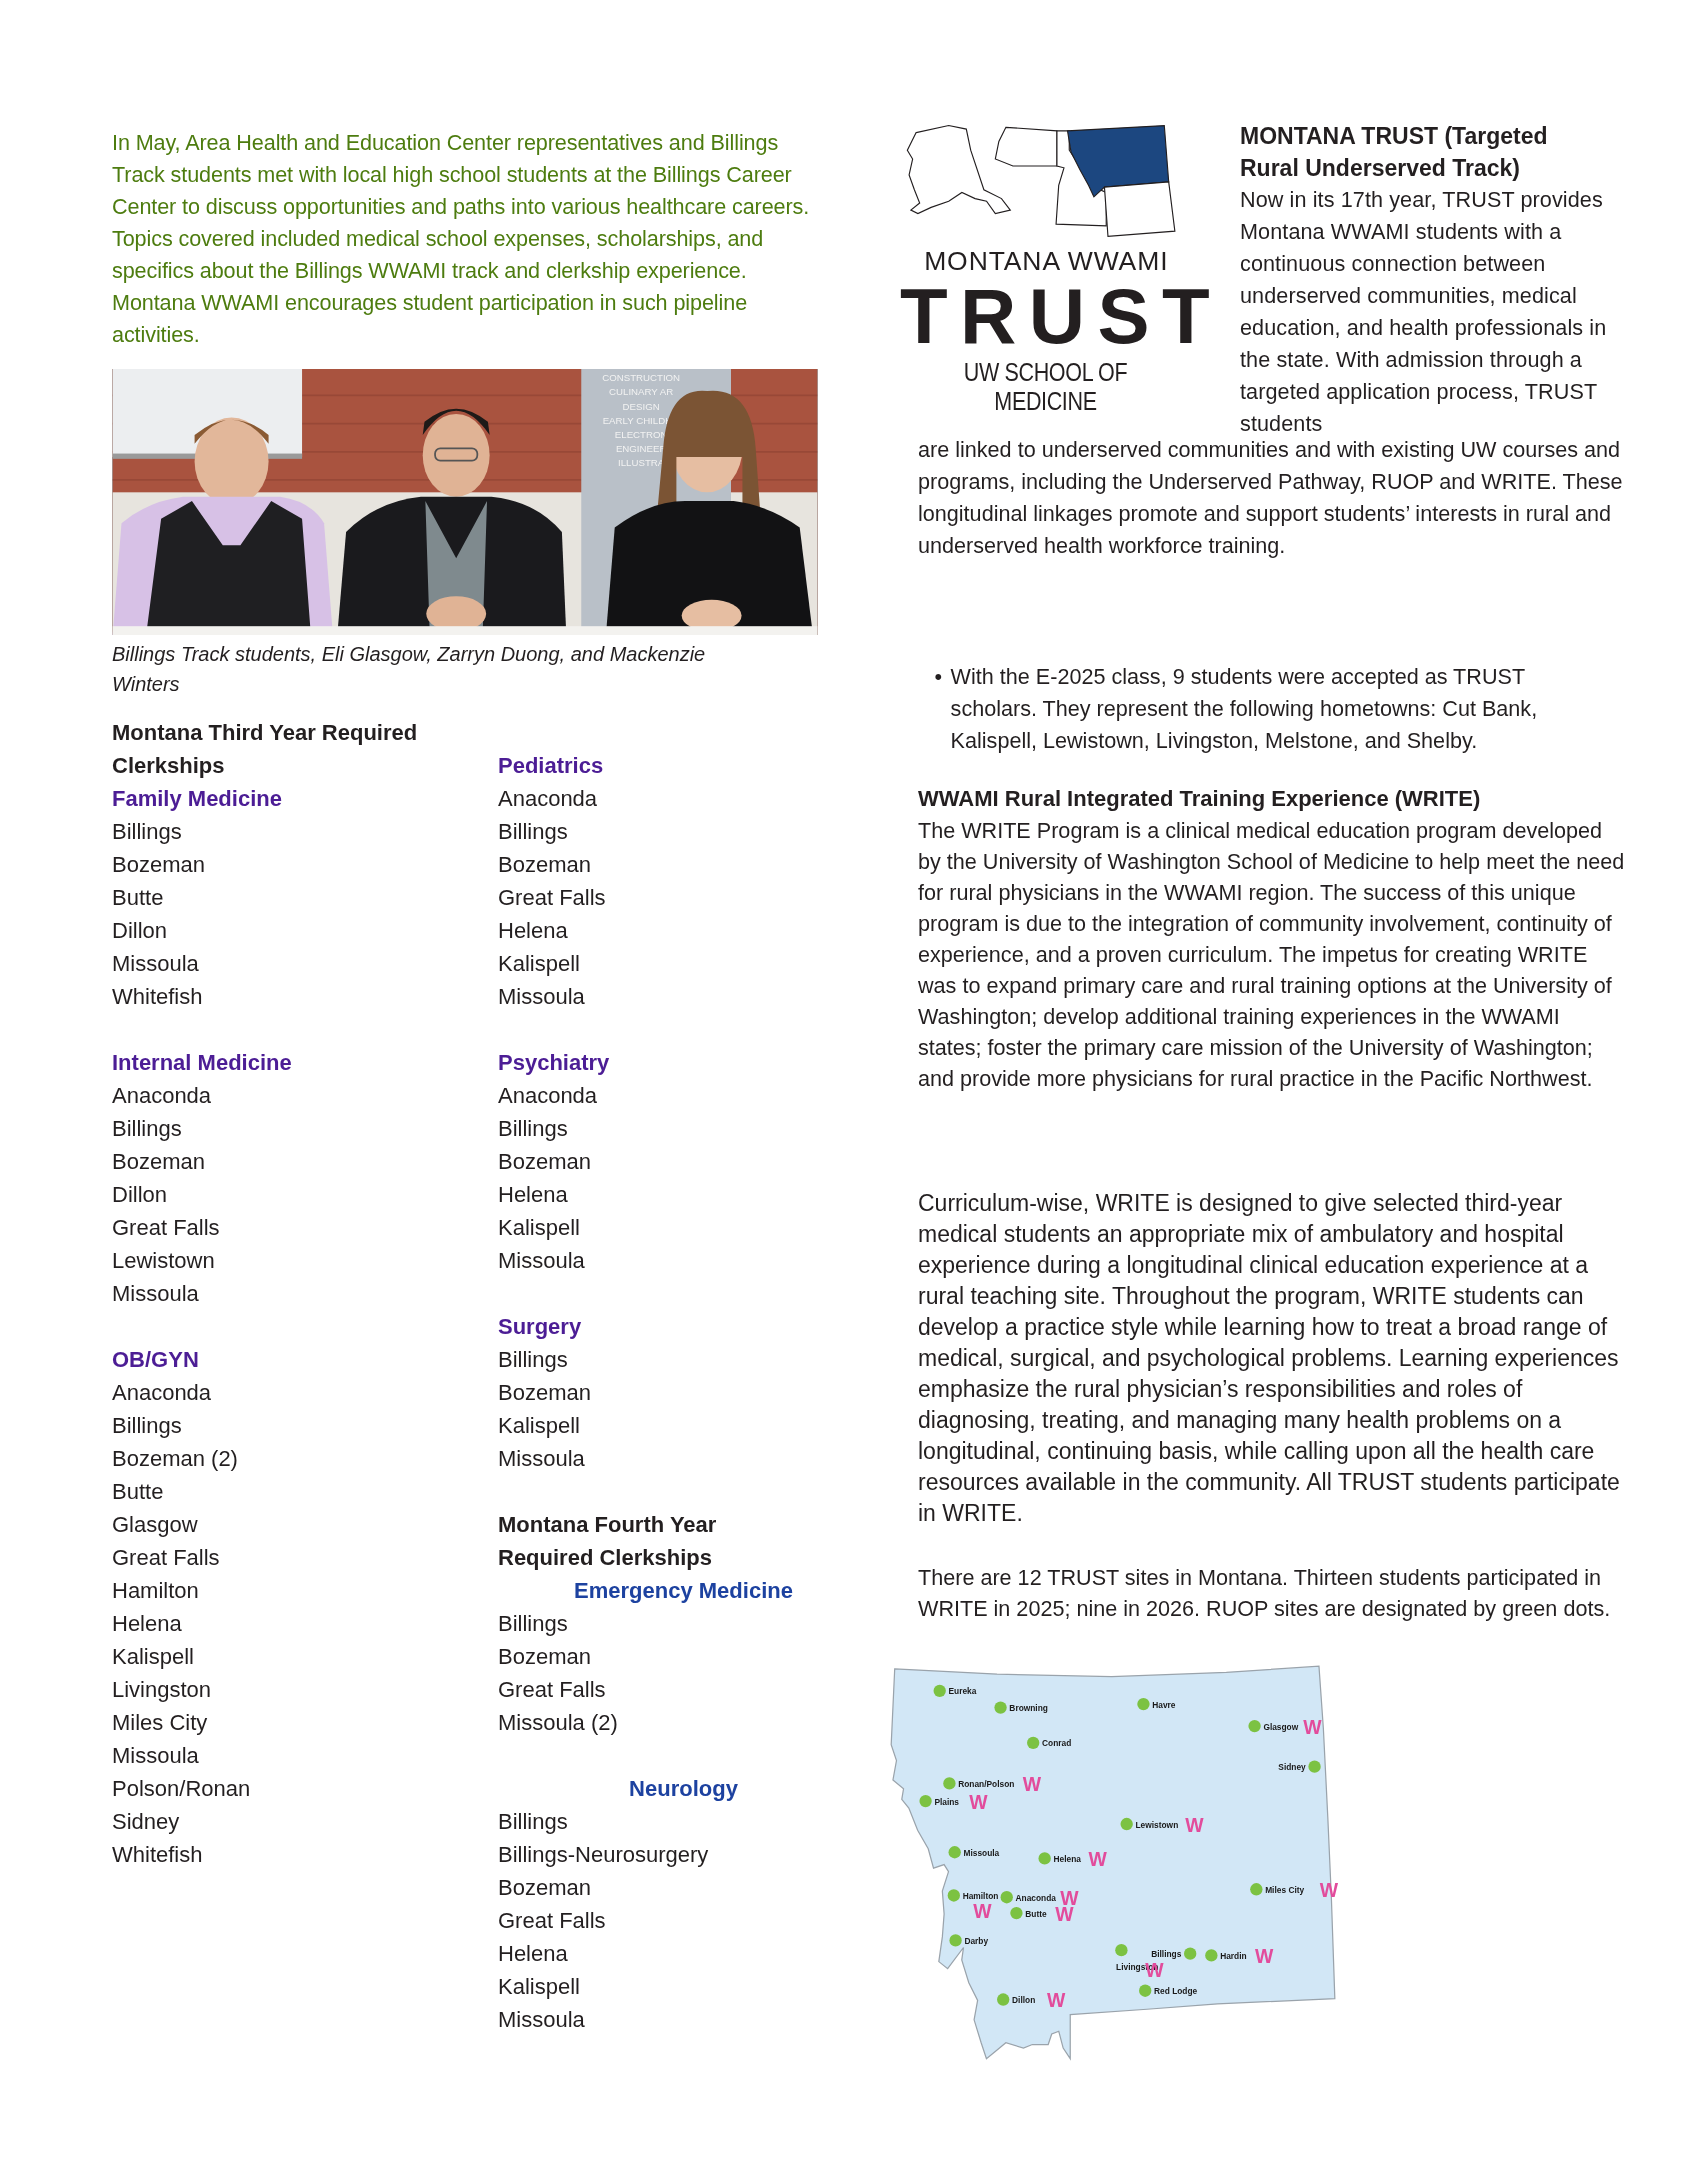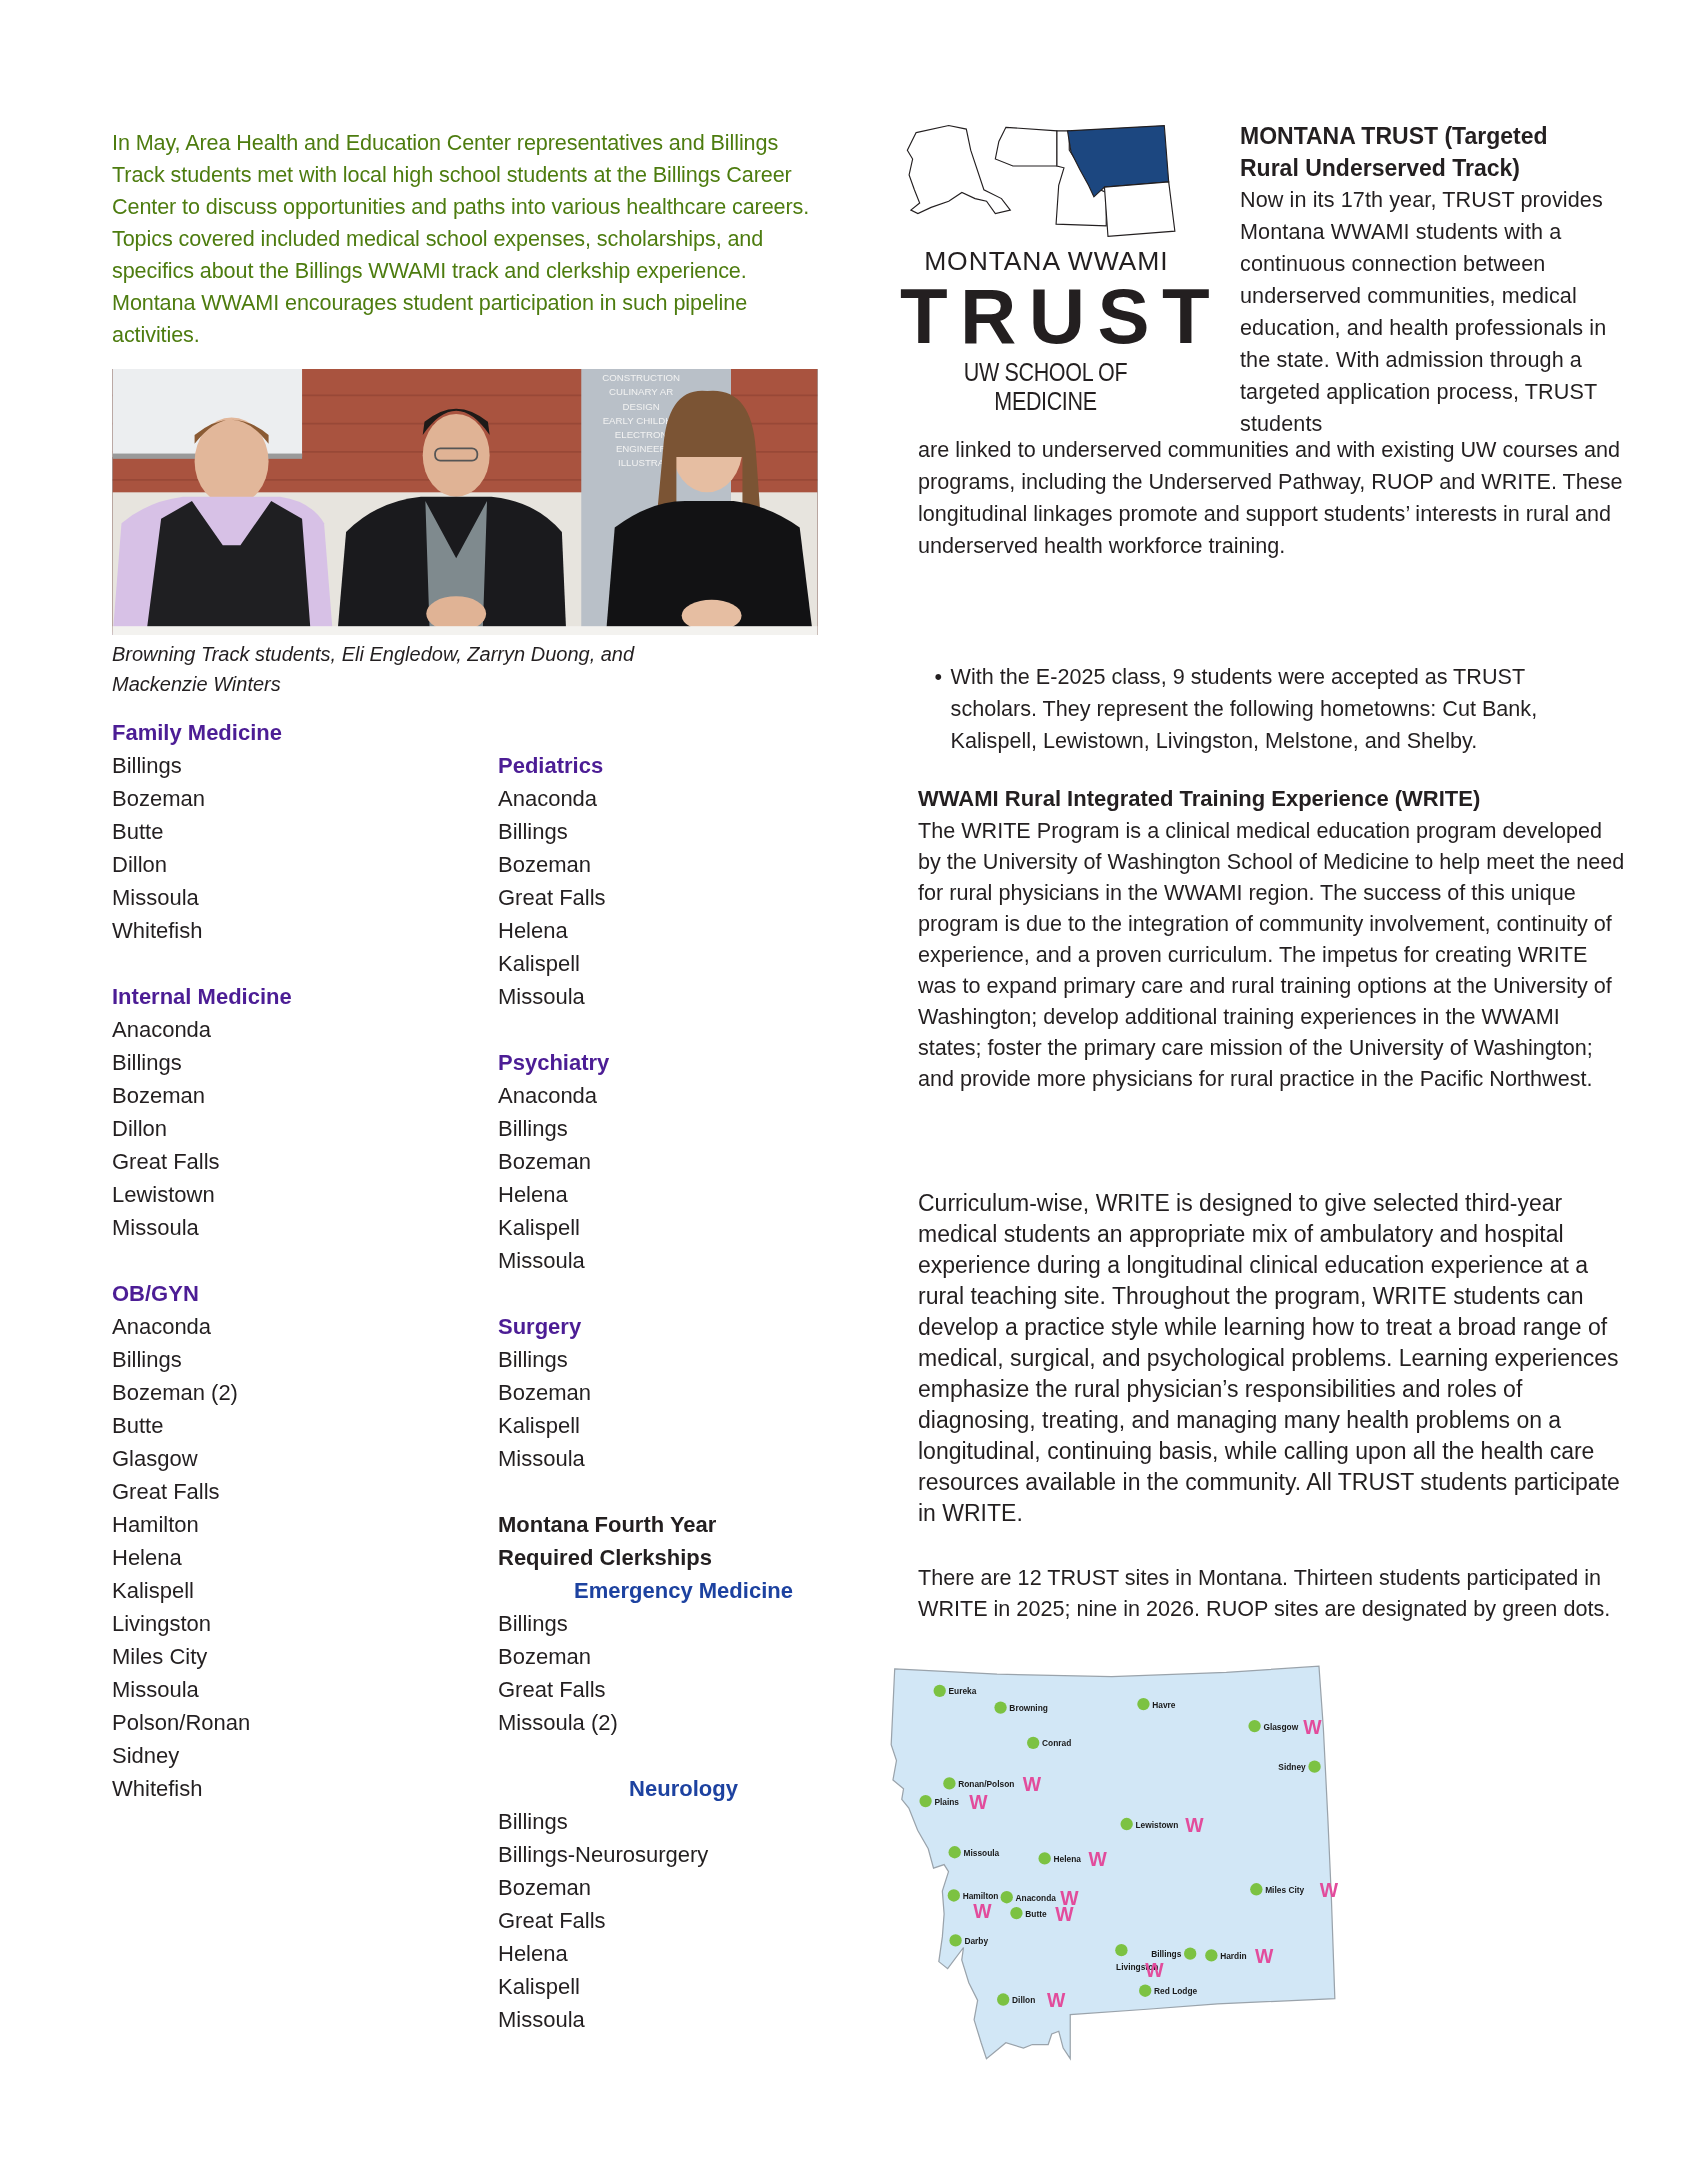--- a/index.html
+++ b/index.html
@@ -91,23 +91,24 @@
 
     <ellipse cx="675" cy="90" rx="40" ry="50" fill="#e6bea2"></ellipse>
     <path d="M625 90 Q630 20 675 25 Q725 20 730 90 L740 230 L715 230 L715 100 L640 100 L640 230 L612 230 Z" fill="#7b5434"></path>
     <path d="M560 302 L570 180 Q610 150 650 150 L705 150 Q745 155 780 180 L795 302 Z" fill="#121214"></path>
     <ellipse cx="680" cy="280" rx="34" ry="18" fill="#e6bea2"></ellipse>
 
     <rect x="0" y="292" width="800" height="10" fill="#f3f2ef"></rect>
   </svg>
 </div>
 
-<p id="caption" class="abs">Browning Track students, Eli Engledow, Zarryn Duong, and Mackenzie Winters</p>
+<p id="caption" class="abs">Billings Track students, Eli Glasgow, Zarryn Duong, and Mackenzie Winters</p>
 
 <div id="col-a" class="abs">
+  <div class="section-title">Montana Third Year Required Clerkships</div>
 
   <div>
     <div class="spec-head brown">Family Medicine</div>
     <div class="site">Billings</div>
     <div class="site">Bozeman</div>
     <div class="site">Butte</div>
     <div class="site">Dillon</div>
     <div class="site">Missoula</div>
     <div class="site">Whitefish</div>
   </div>

